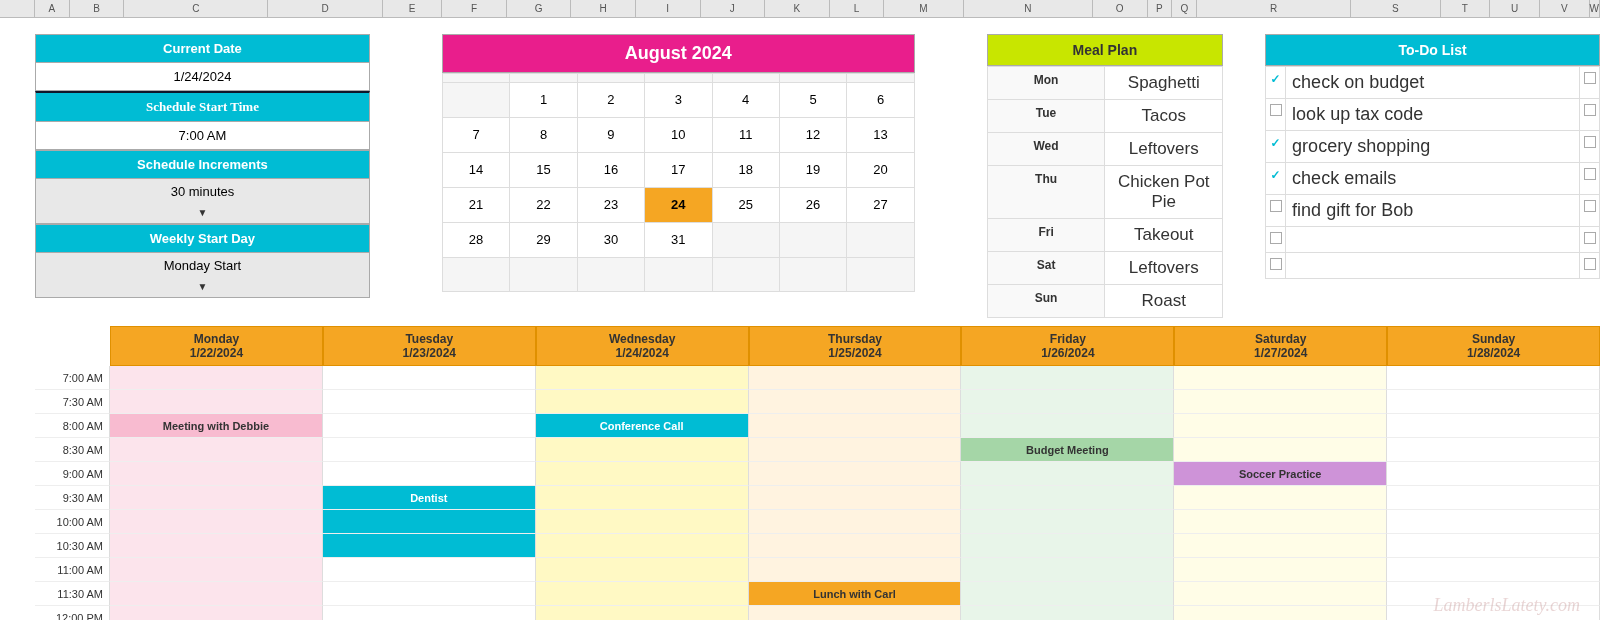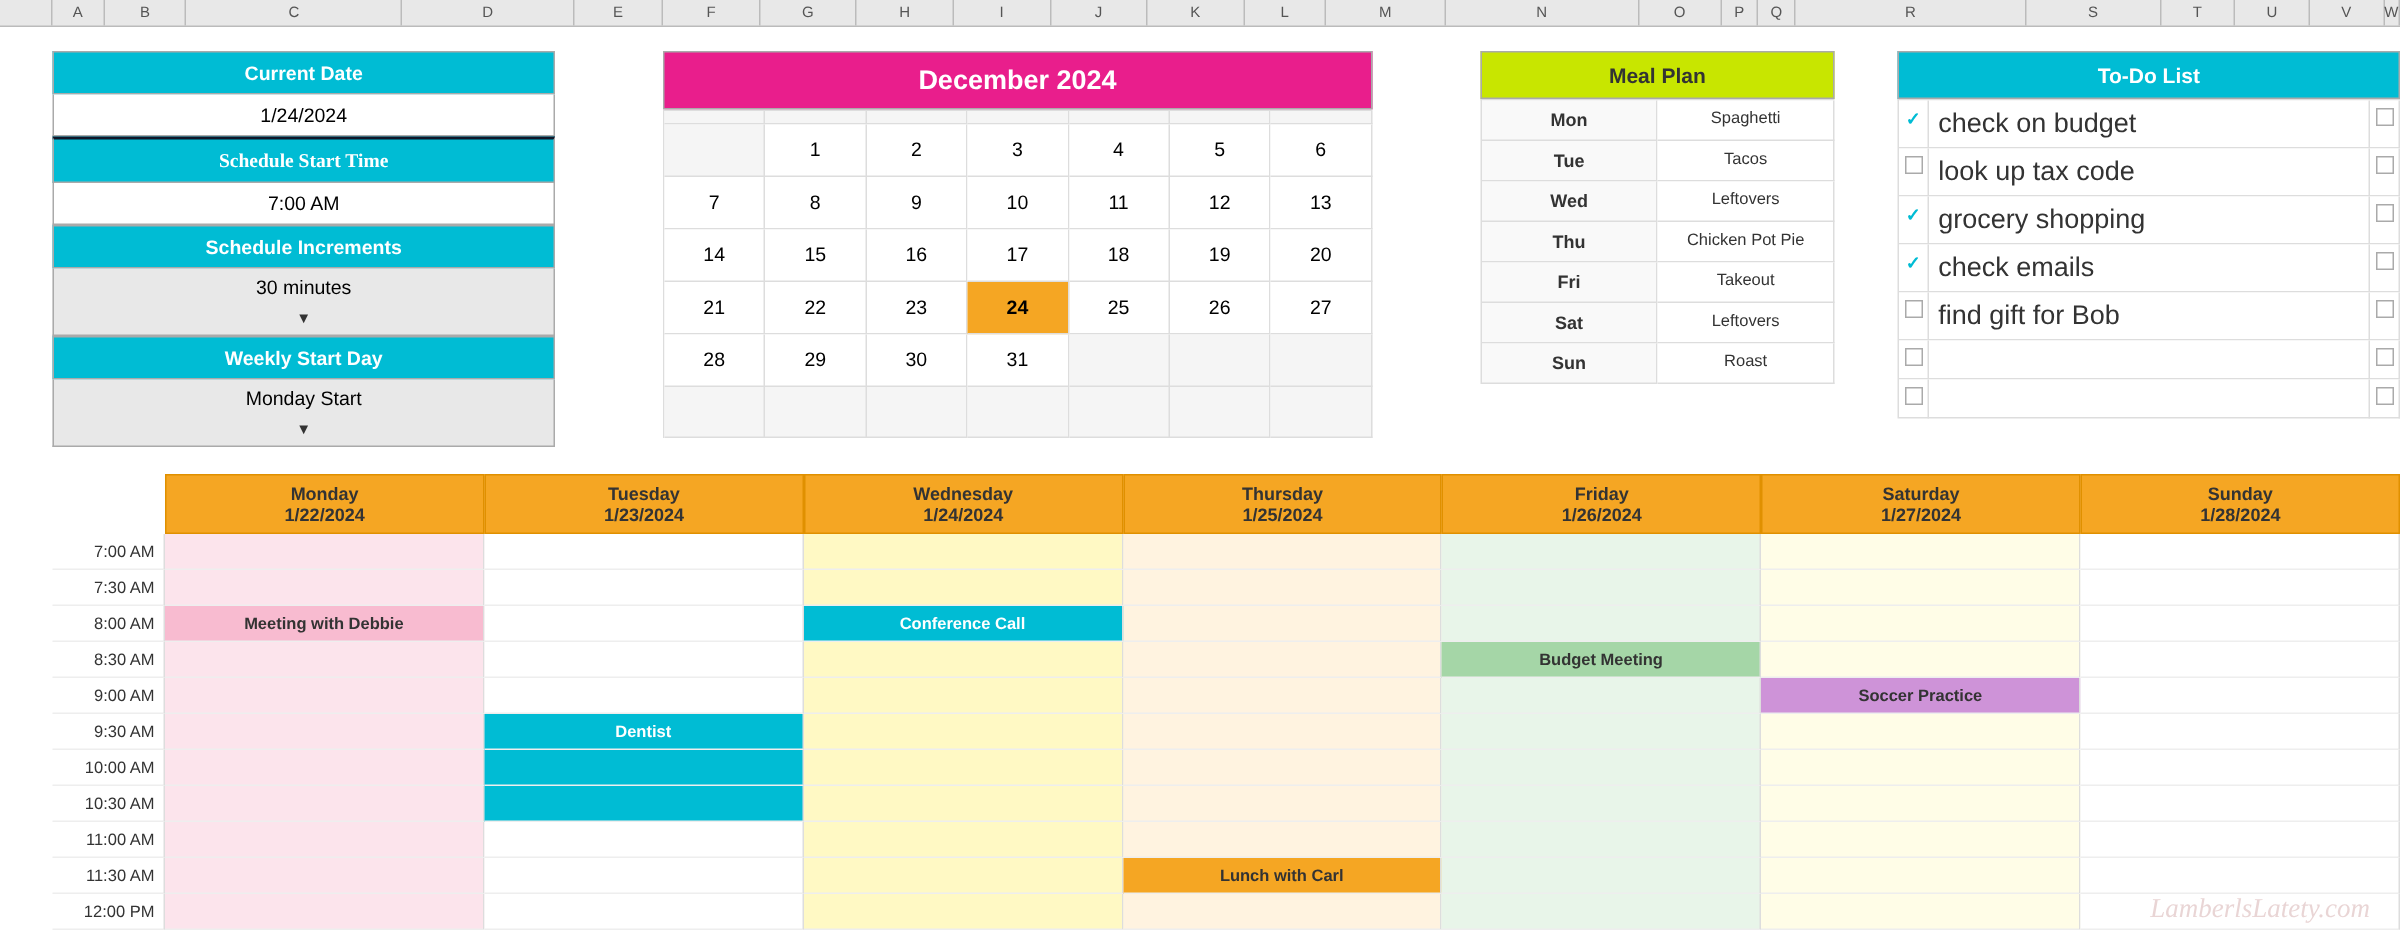--- a/index.html
+++ b/index.html
@@ -167,21 +167,21 @@
       font-size: 12px;
       border-right: 1px solid #ddd;
       border-bottom: 1px solid #ddd;
       font-weight: bold;
       color: #333;
     }
     .meal-food {
       background: white;
       text-align: center;
       padding: 6px 4px;
-      font-size: 11px;
+      font-size: 17px;
       border-right: 1px solid #ddd;
       border-bottom: 1px solid #ddd;
       color: #333;
     }
 
     
     .todo-panel {
       width: 340px;
       margin-left: 30px;
       padding-top: 8px;
@@ -354,21 +354,21 @@
           <span class="dropdown-arrow">▼</span>
         </div>
         <div class="cyan-header" style="border-top:1px solid #aaa;">Weekly Start Day</div>
         <div class="dropdown-cell">
           <span>Monday Start</span>
           <span class="dropdown-arrow">▼</span>
         </div>
       </div>
 
       <div class="calendar-panel">
-        <div class="cal-header">December 2024</div>
+        <div class="cal-header">August 2024</div>
         <div class="cal-grid">
 
           <div class="cal-dow"></div>
           <div class="cal-dow"></div>
           <div class="cal-dow"></div>
           <div class="cal-dow"></div>
           <div class="cal-dow"></div>
           <div class="cal-dow"></div>
           <div class="cal-dow"></div>
 

